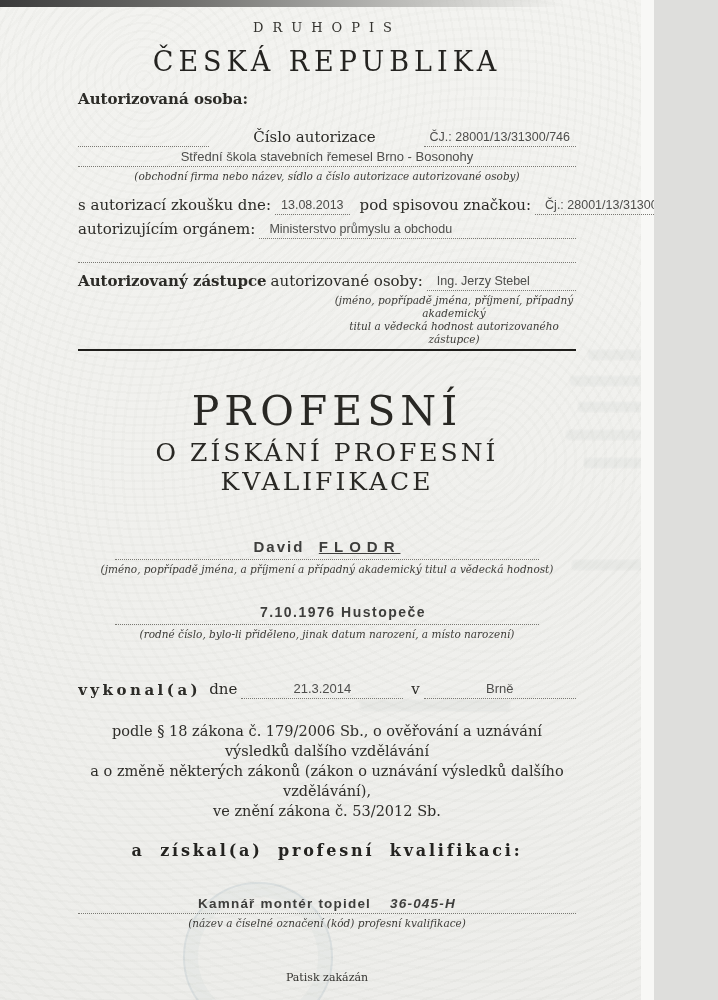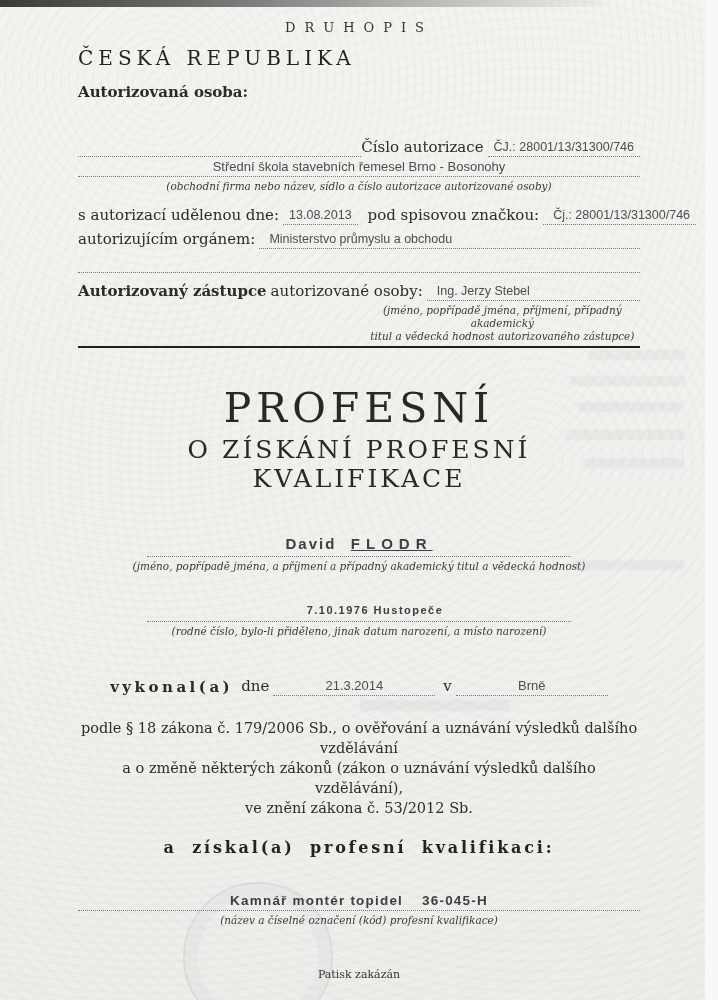--- a/index.html
+++ b/index.html
@@ -1,35 +1,35 @@
 <!DOCTYPE html>
 <html><head>
 <meta charset="utf-8">
 <style>
   html,body{margin:0;padding:0;background:#dededc;}
   .paper{
-    position:relative;width:718px;height:1000px;overflow:hidden;
+    position:relative;width:654px;height:1000px;overflow:hidden;
     background:linear-gradient(180deg,#f3f3f0 0%,#f0f0ed 55%,#ededea 100%);
     font-family:"DejaVu Serif","Liberation Serif",serif;color:#2c2b27;
   }
   .grain{position:absolute;inset:0;pointer-events:none;z-index:1;
     background:
       repeating-radial-gradient(circle at 22% 8%, rgba(130,130,120,0.035) 0 2px, transparent 2px 8px),
       repeating-radial-gradient(circle at 74% 46%, rgba(130,140,125,0.028) 0 3px, transparent 3px 10px);
   }
   .scan-top{position:absolute;top:0;left:0;right:0;height:7px;z-index:3;
     background:linear-gradient(90deg,#3a3a3a 0%,#6e6e6c 28%,#b5b5b2 58%,rgba(243,243,240,0) 86%);}
   .scan-right{position:absolute;top:0;right:0;width:13px;height:100%;background:#f8f8f6;z-index:2;}
   .ghost{position:absolute;background:rgba(125,145,135,0.07);border-radius:3px;filter:blur(1.2px);z-index:1;}
   .stamp{position:absolute;left:183px;top:882px;width:146px;height:146px;border-radius:50%;
     border:2px solid rgba(120,148,165,0.17);box-shadow:inset 0 0 0 13px rgba(120,148,165,0.05);z-index:1;}
   .content{position:relative;z-index:4;padding:0 78px;}
 
   .druhopis{margin-top:20px;text-align:center;font-size:13px;letter-spacing:9px;color:#34332f;}
-  .country{margin-top:11px;text-align:left;font-size:20px;letter-spacing:5px;color:#242320;}
+  .country{margin-top:11px;text-align:center;font-size:27px;letter-spacing:5px;color:#242320;}
   .section-label{margin-top:13px;font-size:15px;font-weight:bold;}
 
   .row{display:flex;align-items:flex-end;}
   .lbl{font-size:15px;white-space:nowrap;padding:0 4px 1px 0;}
   .lbl-bold{font-size:15px;font-weight:bold;white-space:nowrap;padding:0 4px 1px 0;}
   .leader{flex:1 1 auto;border-bottom:1.5px dotted #7a7973;height:14px;}
   .fill{font-family:"Liberation Sans",sans-serif;font-size:12.5px;color:#4d4d4b;
         border-bottom:1.5px dotted #7a7973;padding:0 6px 2px;white-space:nowrap;}
   .fill.grow{flex:1 1 auto;text-align:left;padding-left:10px;}
   .fill.w130{width:130px;text-align:center;}
@@ -43,39 +43,39 @@
     text-align:center;color:#3b3a36;line-height:13px;}
   .rule{margin-top:3px;border-bottom:2px solid #1f1e1b;}
 
   .title{margin-top:36px;text-align:center;font-size:41px;letter-spacing:5px;color:#292824;}
   .subtitle{margin-top:3px;text-align:center;font-size:25px;letter-spacing:3px;color:#292824;}
 
   .nameline{width:424px;margin:0 auto;border-bottom:1.5px dotted #7a7973;text-align:center;
     font-family:"Liberation Sans",sans-serif;font-weight:bold;color:#3e3e3c;padding-bottom:3px;}
   .nameline .given{font-size:15px;letter-spacing:2px;}
   .nameline .surname{font-size:15px;letter-spacing:6px;margin-left:10px;text-decoration:underline;}
-  .birth{font-size:11px;letter-spacing:1.5px;margin-left:32px;}
+  .birth{font-size:14px;letter-spacing:1.5px;margin-left:32px;}
   .mt-name{margin-top:42px;}
   .mt-birth{margin-top:28px;}
 
   .exam-row{margin-top:40px;display:flex;justify-content:center;align-items:flex-end;}
   .bsp{font-weight:bold;letter-spacing:3.5px;font-size:15px;white-space:nowrap;}
   .exam-row .lbl{margin-left:8px;}
   .fill.cell{width:150px;text-align:center;font-size:13px;}
   .fill.cell2{width:140px;text-align:center;font-size:13px;}
 
   .result{margin-top:20px;text-align:center;font-size:15px;}
   .result .bsp{margin-left:14px;word-spacing:10px;}
   .legal{margin-top:22px;text-align:center;font-size:14.5px;line-height:20px;color:#2e2d29;}
   .gained{margin-top:20px;text-align:center;font-weight:bold;font-size:16px;
     letter-spacing:2.8px;word-spacing:7px;color:#242320;}
 
   .qual{margin-top:36px;text-align:center;font-family:"Liberation Sans",sans-serif;
     font-weight:bold;font-size:13.5px;letter-spacing:1.2px;color:#3e3e3c;}
-  .qual .code{margin-left:14px;}
+  .qual .code{margin-left:14px;font-style:italic;}
   .qual-rule{margin-top:2px;border-bottom:1.5px dotted #7a7973;}
 
   .patisk{margin-top:42px;text-align:center;font-size:11px;color:#34332f;}
 </style>
 </head>
 <body>
 
 <div class="paper">
   <div class="scan-top"></div>
   <div class="scan-right"></div>
@@ -90,31 +90,31 @@
   <div class="ghost" style="left:360px;top:700px;width:150px;height:11px;"></div>
   <div class="stamp"></div>
 
   <div class="content">
 
     <div class="druhopis">DRUHOPIS</div>
     <div class="country">ČESKÁ REPUBLIKA</div>
 
     <div class="section-label">Autorizovaná osoba:</div>
 
-    <div class="row" style="margin-top:37px;">
+    <div class="row" style="margin-top:20px;gap:44px;">
       <span class="leader"></span>
       <span class="lbl">Číslo autorizace</span>
       <span class="fill">ČJ.: 28001/13/31300/746</span>
     </div>
 
     <div class="schoolline">Střední škola stavebních řemesel Brno - Bosonohy</div>
     <div class="cap">(obchodní firma nebo název, sídlo a číslo autorizace autorizované osoby)</div>
 
     <div class="row" style="margin-top:14px;">
-      <span class="lbl">s autorizací udělenou dne:</span>
+      <span class="lbl">s autorizací zkoušku dne:</span>
       <span class="fill w130">13.08.2013</span>
       <span class="lbl gap10">pod spisovou značkou:</span>
       <span class="fill grow">Čj.: 28001/13/31300/746</span>
     </div>
 
     <div class="row" style="margin-top:5px;">
       <span class="lbl">autorizujícím orgánem:</span>
       <span class="fill grow">Ministerstvo průmyslu a obchodu</span>
     </div>
 

